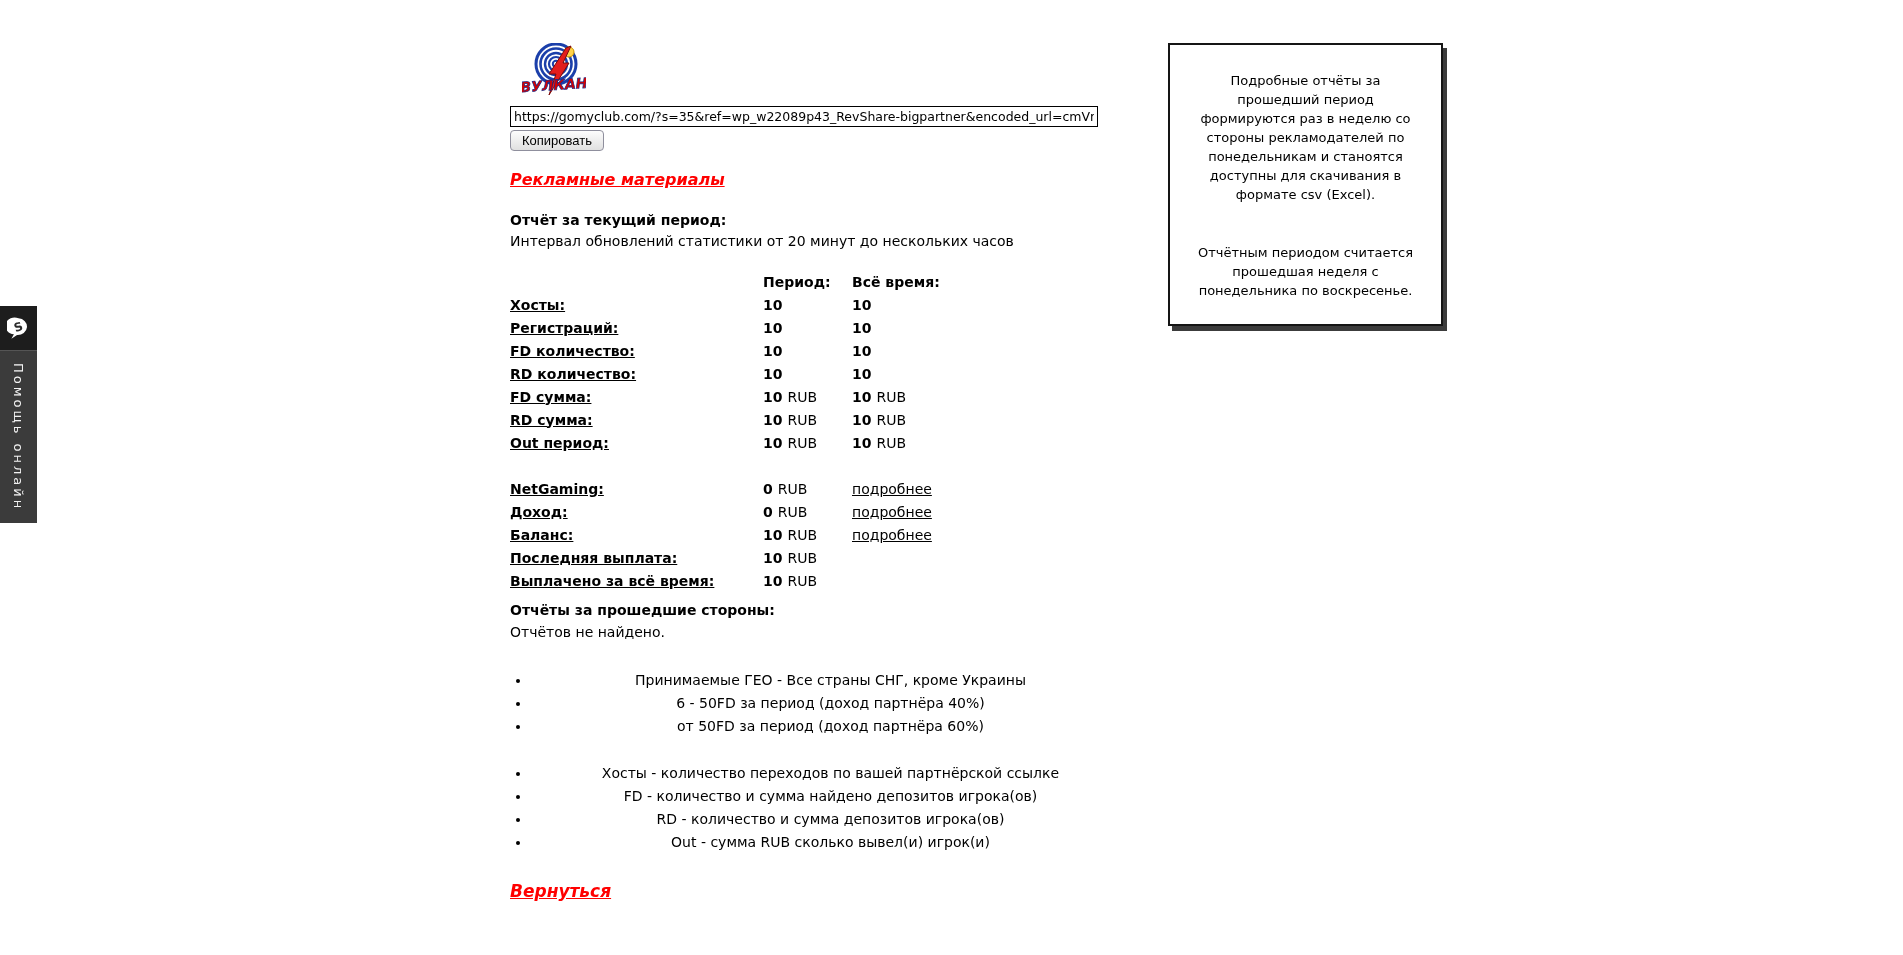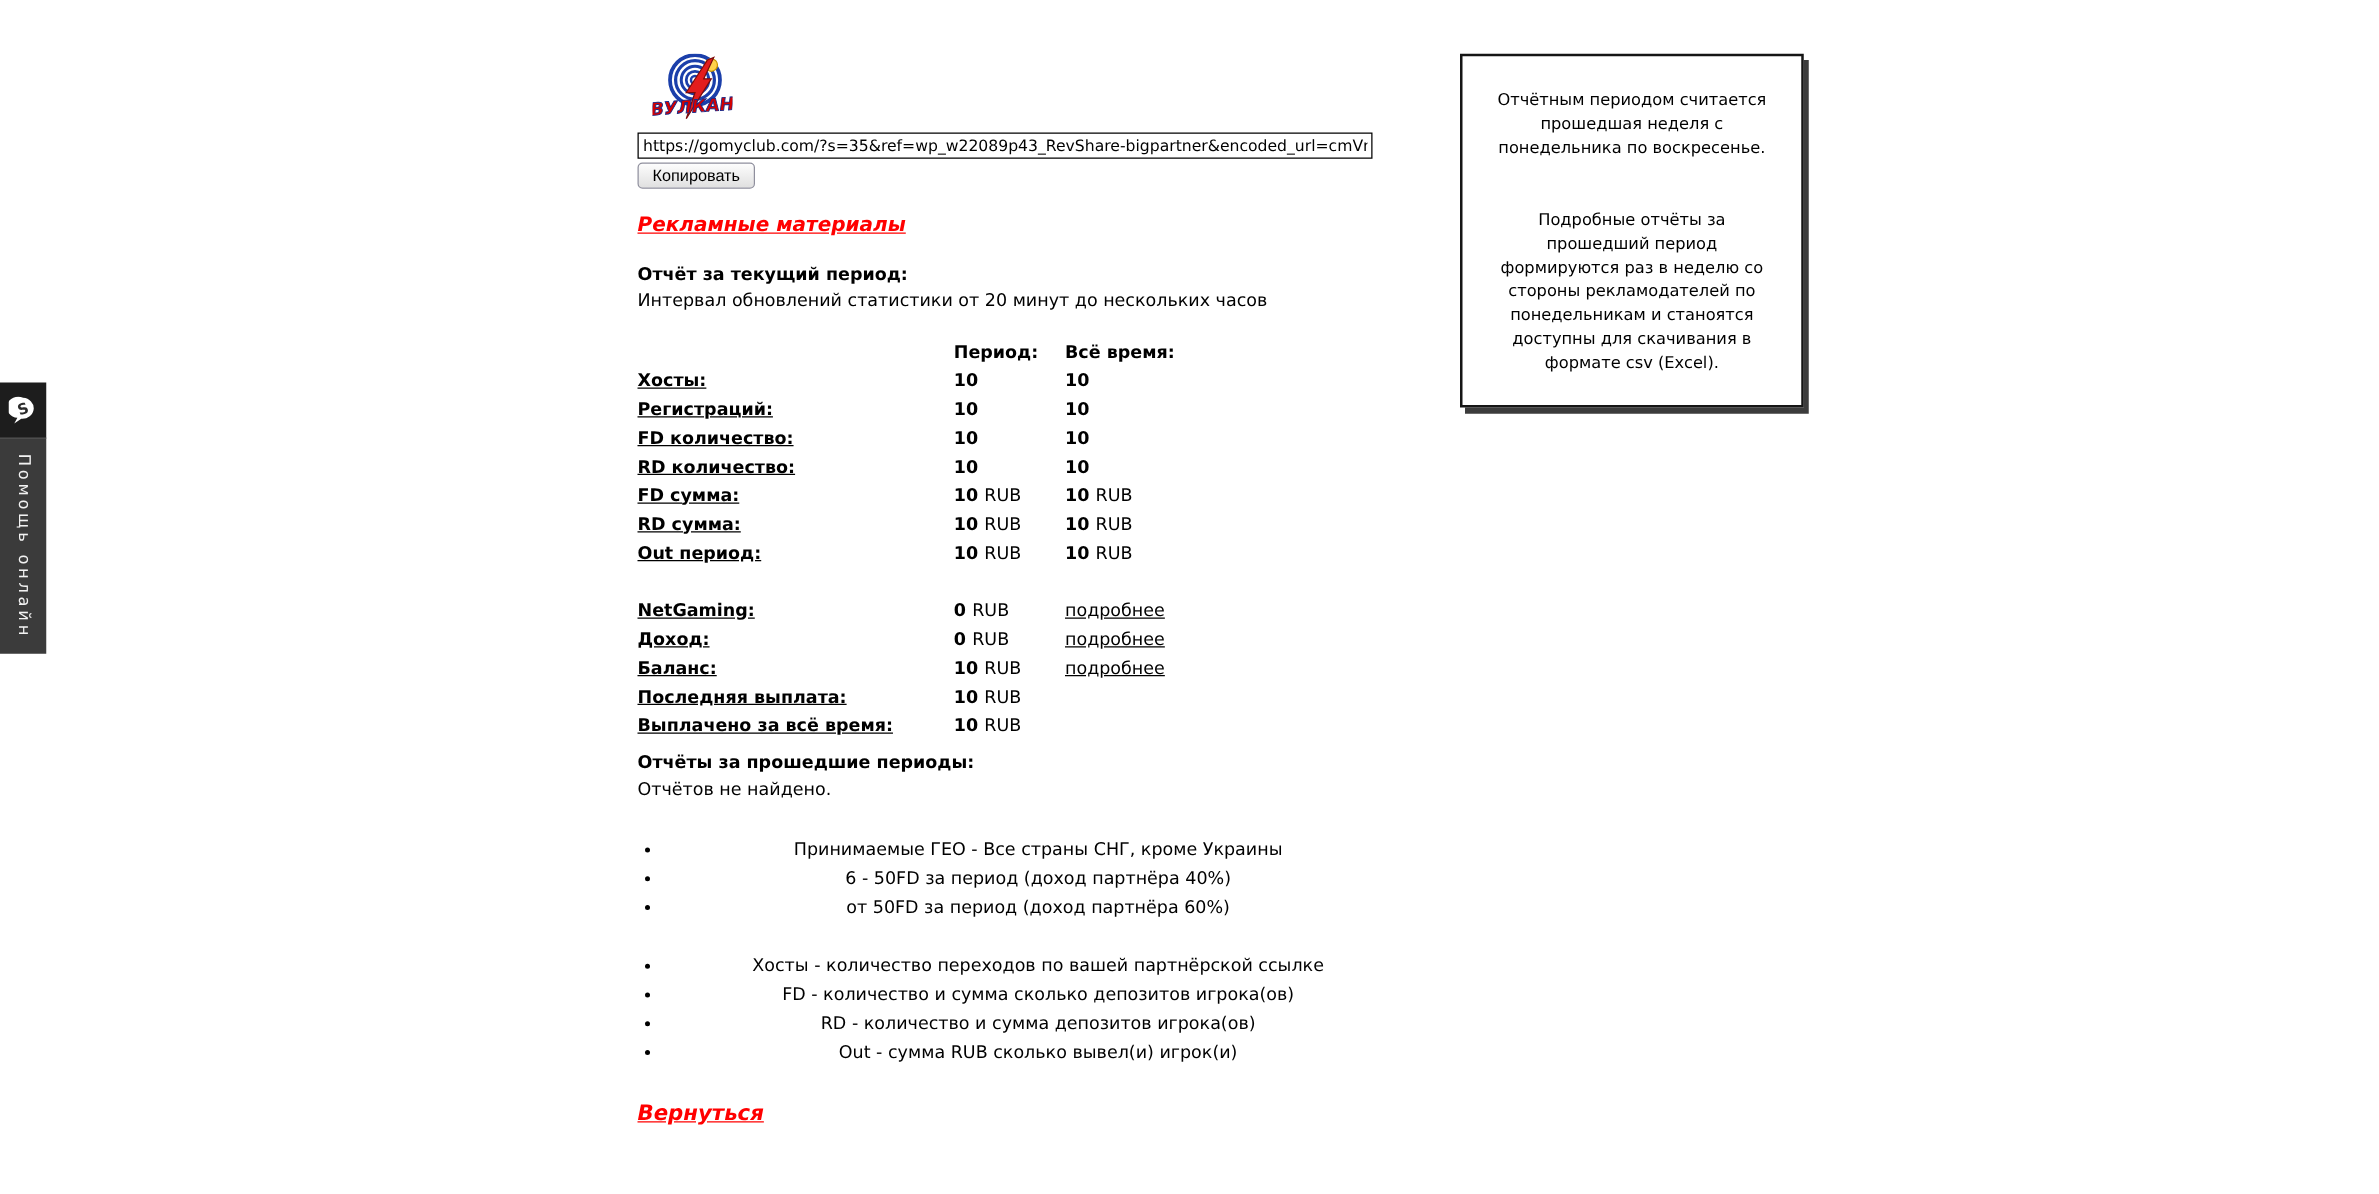--- a/index.html
+++ b/index.html
@@ -169,37 +169,37 @@
       <span><span class="val">10</span><span class="unit">RUB</span></span>
       <span></span>
     </div>
     <div class="srow">
       <span class="lbl">Выплачено за всё время:</span>
       <span><span class="val">10</span><span class="unit">RUB</span></span>
       <span></span>
     </div>
   </div>
 
-  <p class="sec-title past-title">Отчёты за прошедшие периоды:</p>
+  <p class="sec-title past-title">Отчёты за прошедшие стороны:</p>
   <p class="past-empty">Отчётов не найдено.</p>
 
   <ul class="notes">
     <li>Принимаемые ГЕО - Все страны СНГ, кроме Украины</li>
     <li>6 - 50FD за период (доход партнёра 40%)</li>
     <li>от 50FD за период (доход партнёра 60%)</li>
   </ul>
 
   <ul class="notes second">
     <li>Хосты - количество переходов по вашей партнёрской ссылке</li>
-    <li>FD - количество и сумма сколько депозитов игрока(ов)</li>
+    <li>FD - количество и сумма найдено депозитов игрока(ов)</li>
     <li>RD - количество и сумма депозитов игрока(ов)</li>
     <li>Out - сумма RUB сколько вывел(и) игрок(и)</li>
   </ul>
 
   <div>
     <a class="red-link back-link">Вернуться</a>
   </div>
 </div>
 
 <div class="info-box">
+  <p>Подробные отчёты за прошедший период формируются раз в неделю со стороны рекламодателей по понедельникам и станоятся доступны для скачивания в формате csv (Excel).</p>
   <p>Отчётным периодом считается прошедшая неделя с понедельника по воскресенье.</p>
-  <p>Подробные отчёты за прошедший период формируются раз в неделю со стороны рекламодателей по понедельникам и станоятся доступны для скачивания в формате csv (Excel).</p>
 </div>
 
 </body></html>

